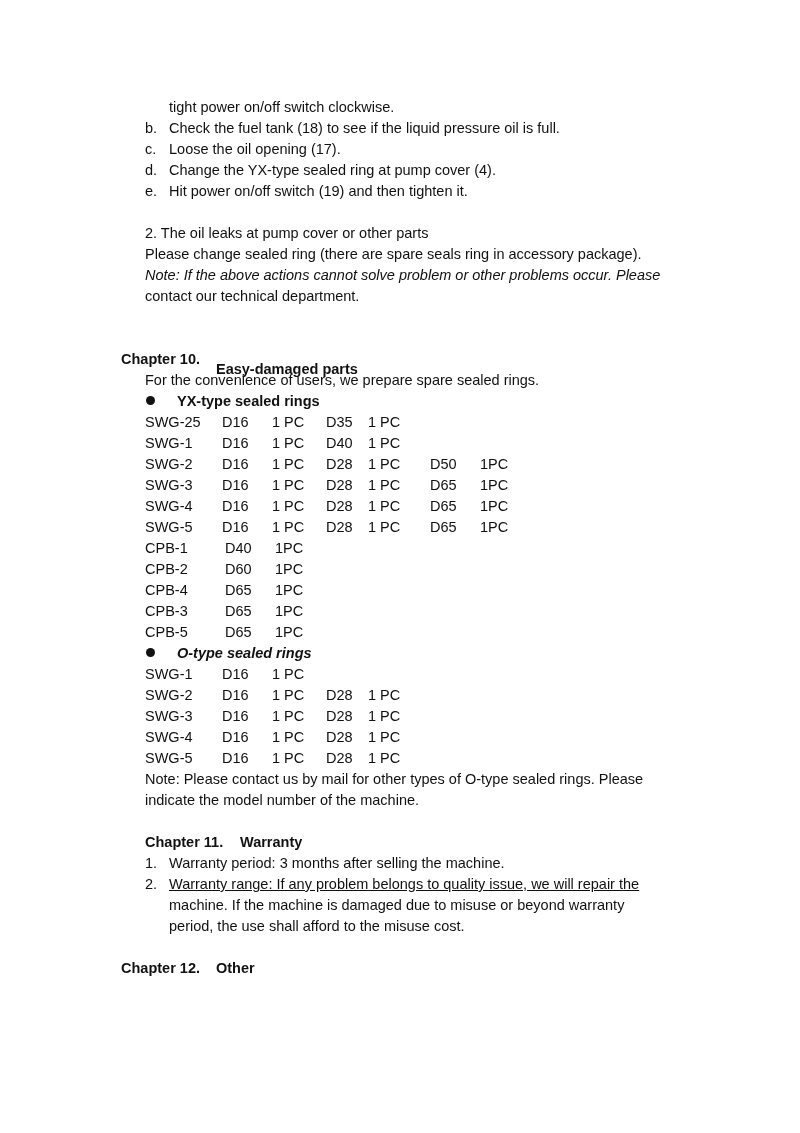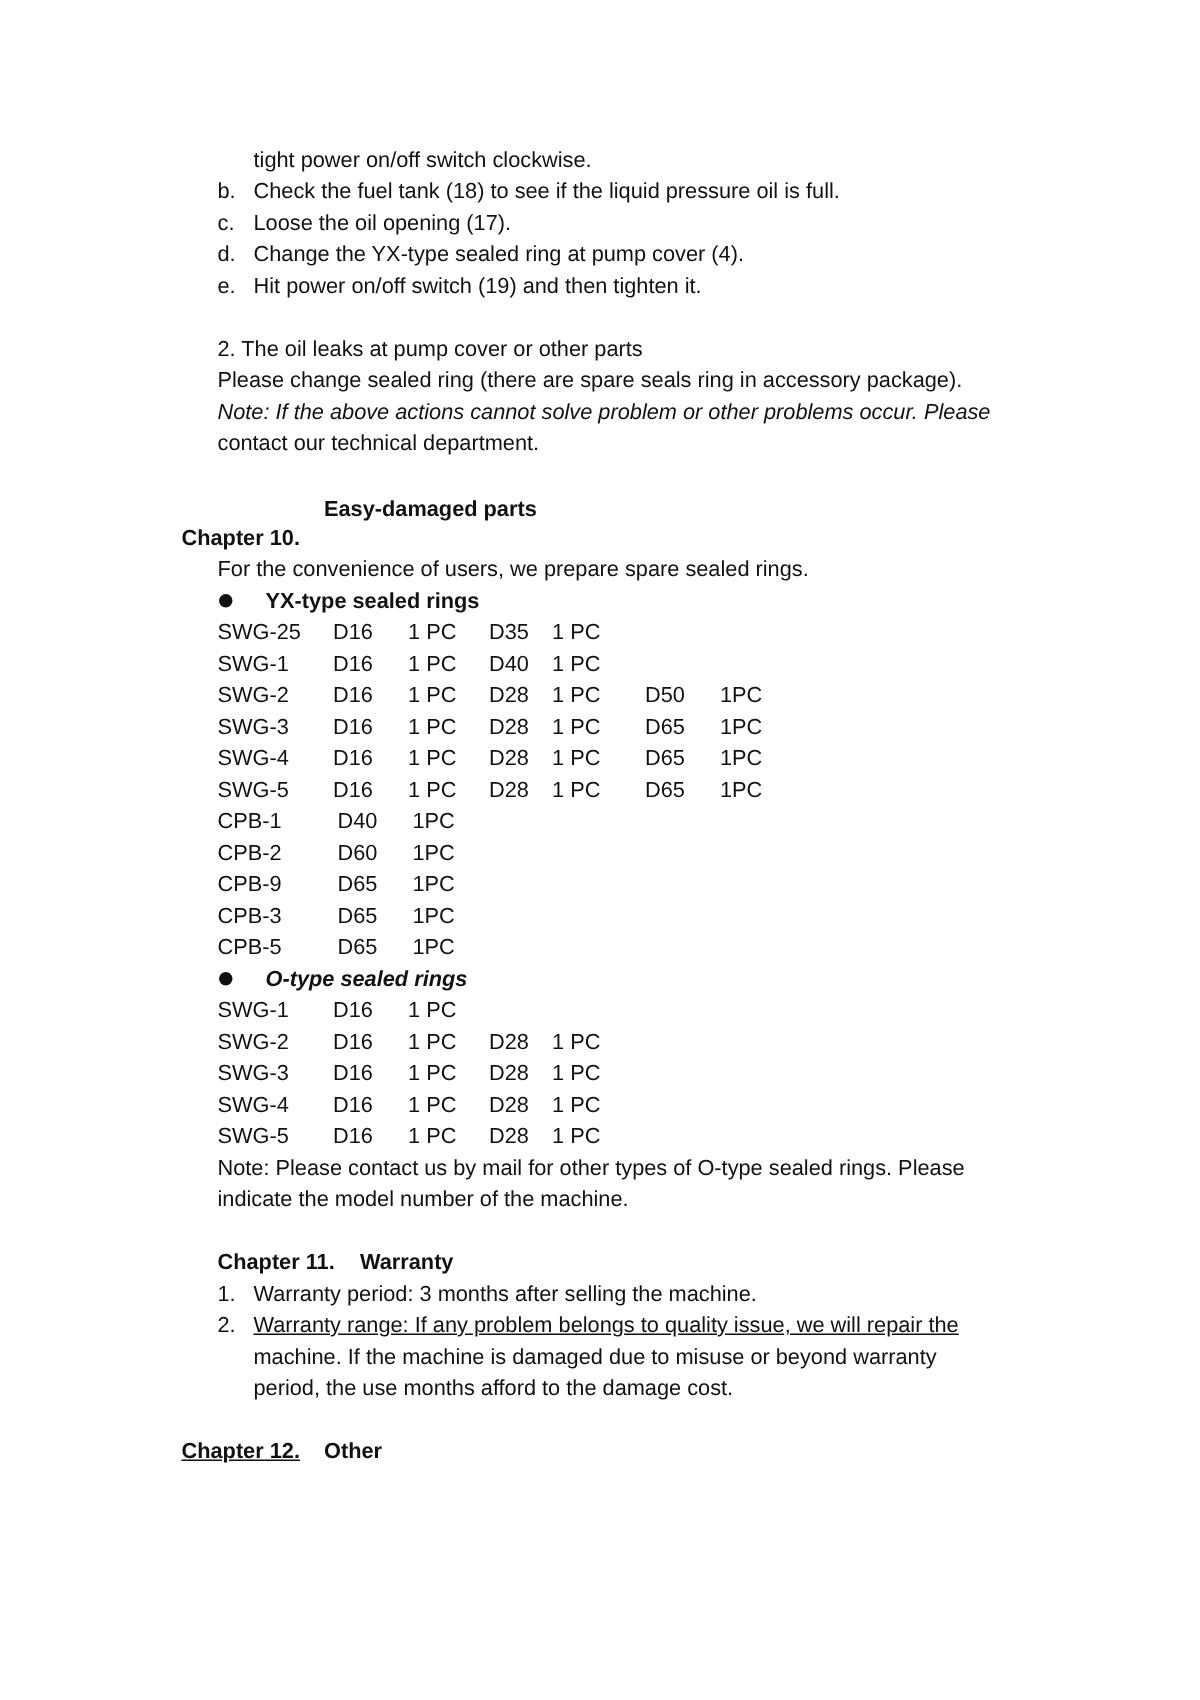--- a/index.html
+++ b/index.html
@@ -27,21 +27,21 @@
   <div class="ln" style="left:169px; top:160px;">Change the YX-type sealed ring at pump cover (4).</div>
   <div class="ln" style="left:145px; top:181px;">e.</div>
   <div class="ln" style="left:169px; top:181px;">Hit power on/off switch (19) and then tighten it.</div>
 
   <div class="ln" style="left:145px; top:223px;">2. The oil leaks at pump cover or other parts</div>
   <div class="ln" style="left:145px; top:244px;">Please change sealed ring (there are spare seals ring in accessory package).</div>
   <div class="ln" style="left:145px; top:265px;font-style:italic;">Note: If the above actions cannot solve problem or other problems occur. Please</div>
   <div class="ln" style="left:145px; top:286px;">contact our technical department.</div>
 
   <div class="ln b" style="left:121px; top:349px;">Chapter 10.</div>
-  <div class="ln b" style="left:216px; top:330px;">Easy-damaged parts</div>
+  <div class="ln b" style="left:216px; top:359px;">Easy-damaged parts</div>
   <div class="ln" style="left:145px; top:370px;">For the convenience of users, we prepare spare sealed rings.</div>
 
   <div class="bullet" style="left:146px; top:396px;"></div>
   <div class="ln b" style="left:177px; top:391px;">YX-type sealed rings</div>
 
   <div id="yx-swg">
       <div class="ln" style="left: 145px; top: 412px;">SWG-25</div>
       <div class="ln" style="left: 222px; top: 412px;">D16</div>
       <div class="ln" style="left: 272px; top: 412px;">1 PC</div>
       <div class="ln" style="left: 326px; top: 412px;">D35</div>
@@ -80,21 +80,21 @@
       <div class="ln" style="left: 430px; top: 517px;">D65</div>
       <div class="ln" style="left: 480px; top: 517px;">1PC</div>
     </div>
   <div id="yx-cpb">
       <div class="ln" style="left: 145px; top: 538px;">CPB-1</div>
       <div class="ln" style="left: 225px; top: 538px;">D40</div>
       <div class="ln" style="left: 275px; top: 538px;">1PC</div>
       <div class="ln" style="left: 145px; top: 559px;">CPB-2</div>
       <div class="ln" style="left: 225px; top: 559px;">D60</div>
       <div class="ln" style="left: 275px; top: 559px;">1PC</div>
-      <div class="ln" style="left: 145px; top: 580px;">CPB-9</div>
+      <div class="ln" style="left: 145px; top: 580px;">CPB-4</div>
       <div class="ln" style="left: 225px; top: 580px;">D65</div>
       <div class="ln" style="left: 275px; top: 580px;">1PC</div>
       <div class="ln" style="left: 145px; top: 601px;">CPB-3</div>
       <div class="ln" style="left: 225px; top: 601px;">D65</div>
       <div class="ln" style="left: 275px; top: 601px;">1PC</div>
       <div class="ln" style="left: 145px; top: 622px;">CPB-5</div>
       <div class="ln" style="left: 225px; top: 622px;">D65</div>
       <div class="ln" style="left: 275px; top: 622px;">1PC</div>
     </div>
 
@@ -131,17 +131,17 @@
   <div class="ln" style="left:145px; top:790px;">indicate the model number of the machine.</div>
 
   <div class="ln b" style="left:145px; top:832px;">Chapter 11.</div>
   <div class="ln b" style="left:240px; top:832px;">Warranty</div>
 
   <div class="ln" style="left:145px; top:853px;">1.</div>
   <div class="ln" style="left:169px; top:853px;">Warranty period: 3 months after selling the machine.</div>
   <div class="ln" style="left:145px; top:874px;">2.</div>
   <div class="ln" style="left:169px; top:874px;text-decoration:underline;">Warranty range: If any problem belongs to quality issue, we will repair the</div>
   <div class="ln" style="left:169px; top:895px;">machine. If the machine is damaged due to misuse or beyond warranty</div>
-  <div class="ln" style="left:169px; top:916px;">period, the use months afford to the damage cost.</div>
+  <div class="ln" style="left:169px; top:916px;">period, the use shall afford to the misuse cost.</div>
 
-  <div class="ln b" style="left:121px; top:958px;text-decoration:underline;">Chapter 12.</div>
+  <div class="ln b" style="left:121px; top:958px;">Chapter 12.</div>
   <div class="ln b" style="left:216px; top:958px;">Other</div>
 </div>
 
 </body></html>

